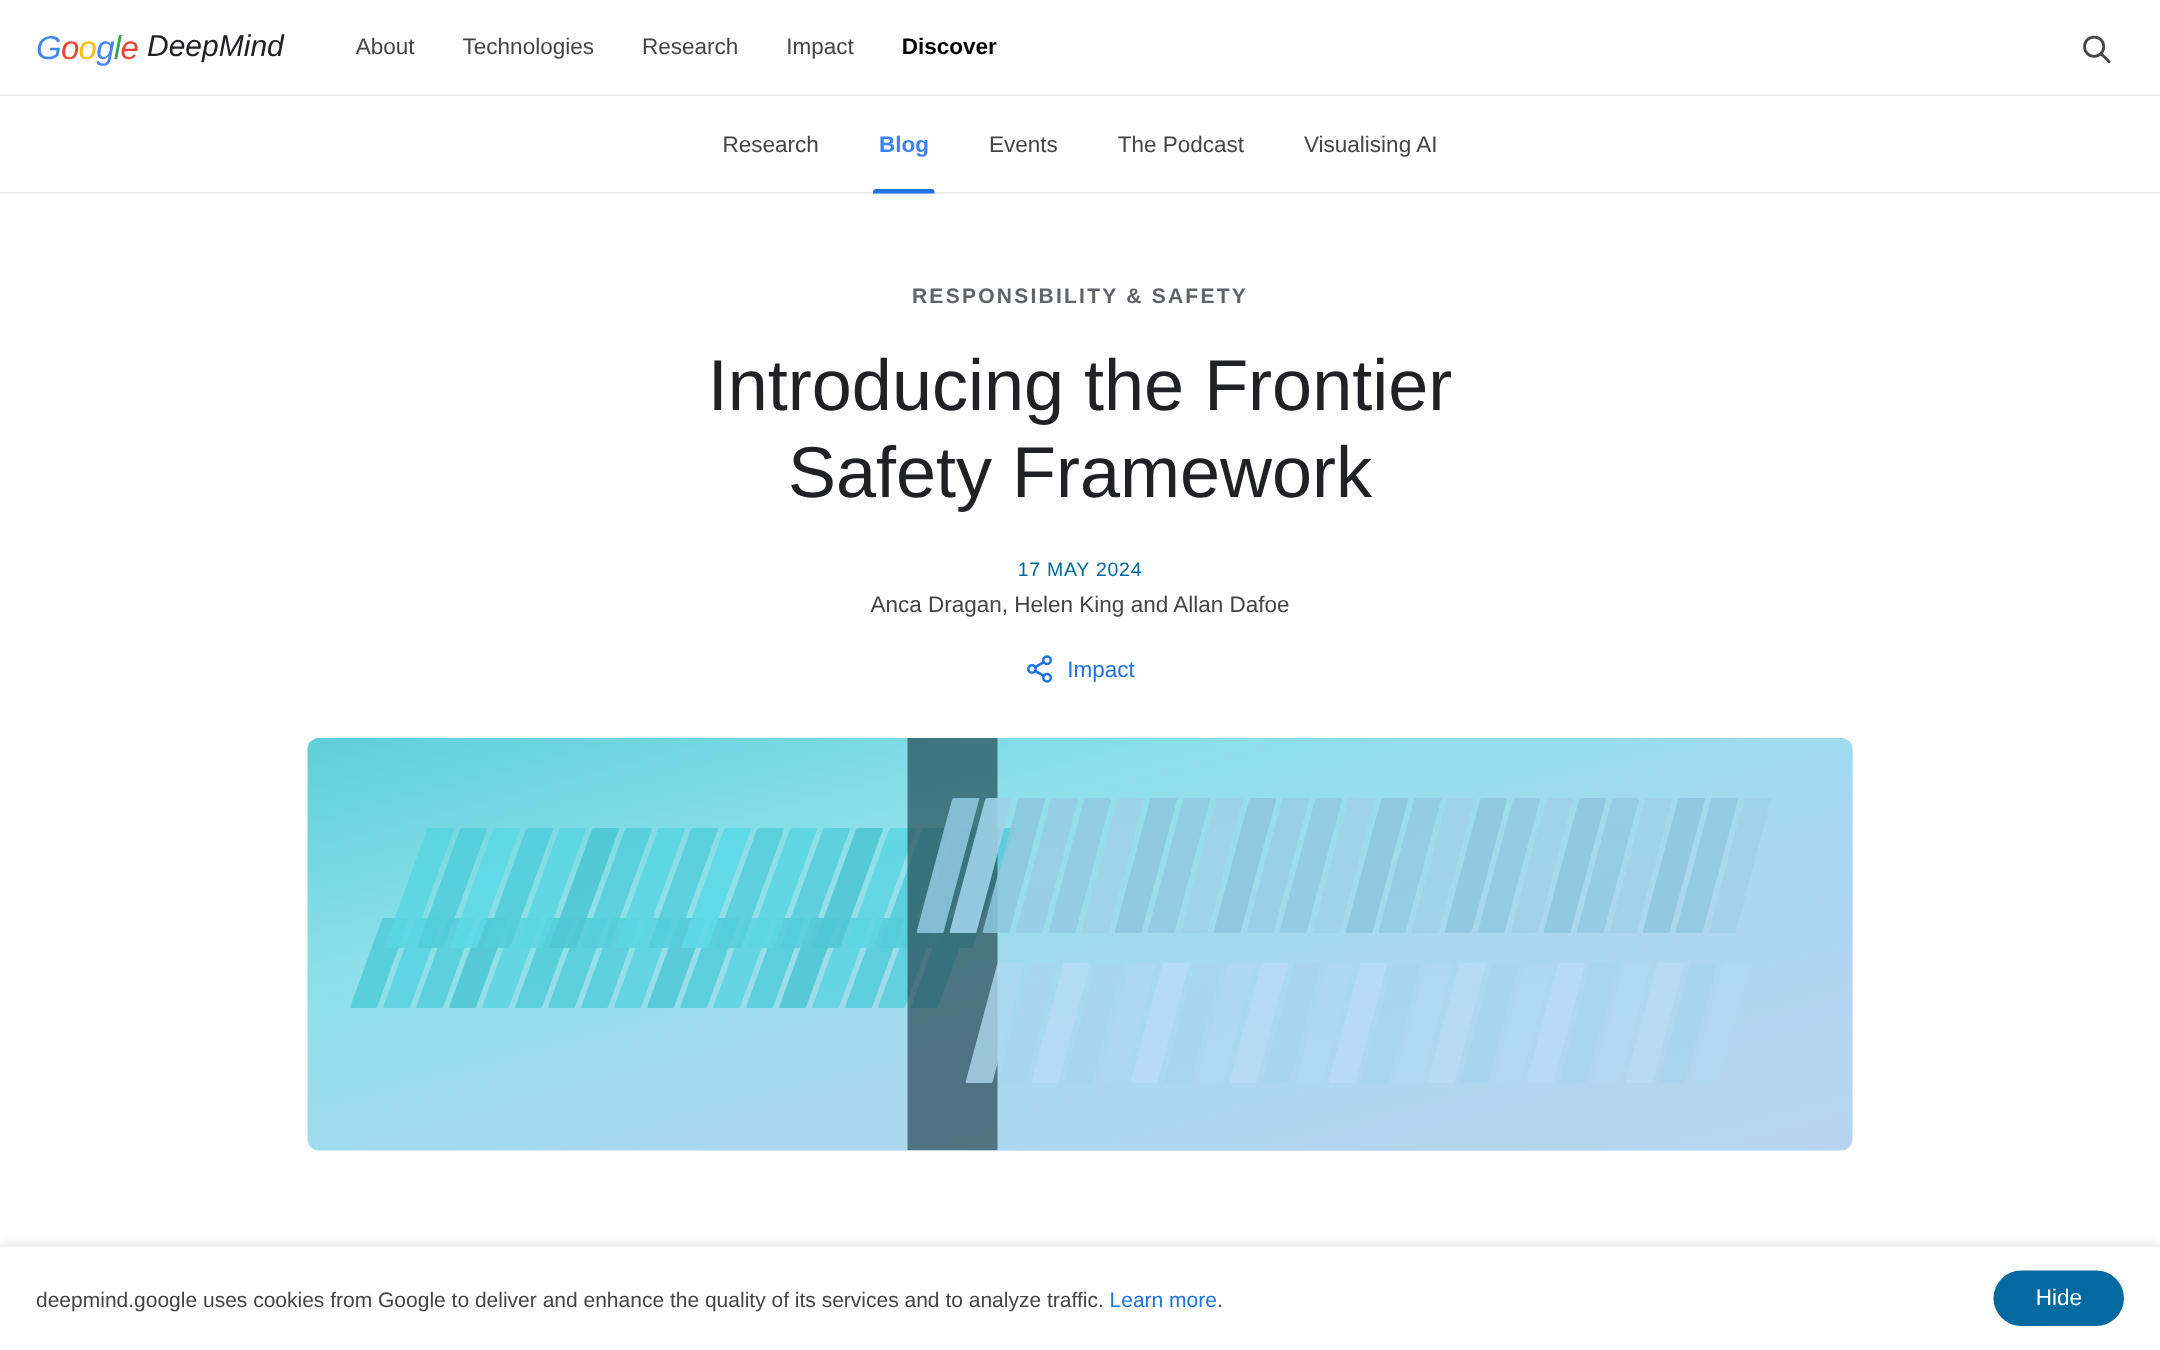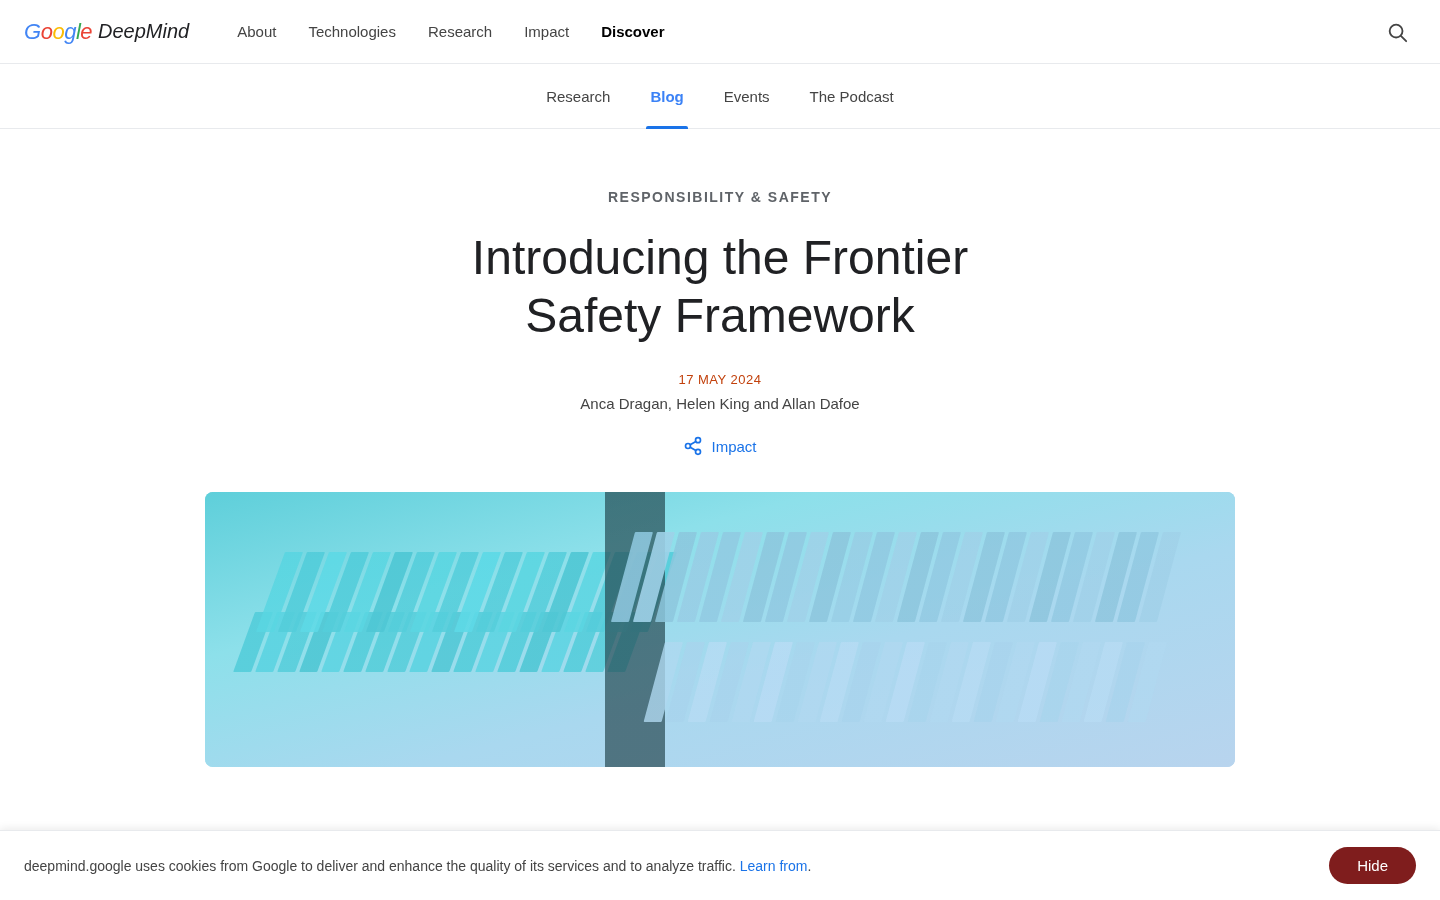--- a/index.html
+++ b/index.html
@@ -123,21 +123,21 @@
       font-size: 48px;
       font-weight: 400;
       color: #202124;
       text-align: center;
       line-height: 1.2;
       max-width: 620px;
       margin-bottom: 28px;
     }
     .article-date {
       font-size: 13px;
-      color: #c2410c;
+      color: #0369a1;
       letter-spacing: 0.5px;
       text-transform: uppercase;
       margin-bottom: 8px;
     }
     .article-authors {
       font-size: 15px;
       color: #444;
       margin-bottom: 24px;
     }
     .share-btn {
@@ -187,21 +187,21 @@
     }
     .cookie-text {
       font-size: 14px;
       color: #444;
     }
     .cookie-text a {
       color: #1a73e8;
       text-decoration: none;
     }
     .hide-btn {
-      background: #7f1d1d;
+      background: #0369a1;
       color: #fff;
       border: none;
       border-radius: 24px;
       padding: 10px 28px;
       font-size: 15px;
       font-weight: 500;
       cursor: pointer;
       white-space: nowrap;
       margin-left: 32px;
     }
@@ -231,20 +231,21 @@
       <line x1="16.5" y1="16.5" x2="22" y2="22"></line>
     </svg>
   </div>
 </nav>
 
 <nav class="sub-nav">
   <a class="sub-nav-item">Research</a>
   <a class="sub-nav-item active">Blog</a>
   <a class="sub-nav-item">Events</a>
   <a class="sub-nav-item">The Podcast</a>
+  <a class="sub-nav-item">Visualising AI</a>
 </nav>
 
 <main class="main-content">
   <p class="article-category">RESPONSIBILITY &amp; SAFETY</p>
   <h1 class="article-title">Introducing the Frontier Safety Framework</h1>
   <p class="article-date">17 MAY 2024</p>
   <p class="article-authors">Anca Dragan, Helen King and Allan Dafoe</p>
 
   <a class="share-btn">
     <svg class="share-icon" viewBox="0 0 24 24" fill="none" stroke="#1a73e8" stroke-width="2" stroke-linecap="round" stroke-linejoin="round">
@@ -410,16 +411,16 @@
       </g>
 
       <rect width="1030" height="275" fill="url(#bg)" opacity="0.1"></rect>
     </svg>
   </div>
 </main>
 
 <div class="cookie-banner">
   <span class="cookie-text">
     <span>deepmind.google uses cookies from Google to deliver and enhance the quality of its services and to analyze traffic.</span>
-    <a>Learn from</a>.
+    <a>Learn more</a>.
   </span>
   <button class="hide-btn">Hide</button>
 </div>
 
 </body></html>

